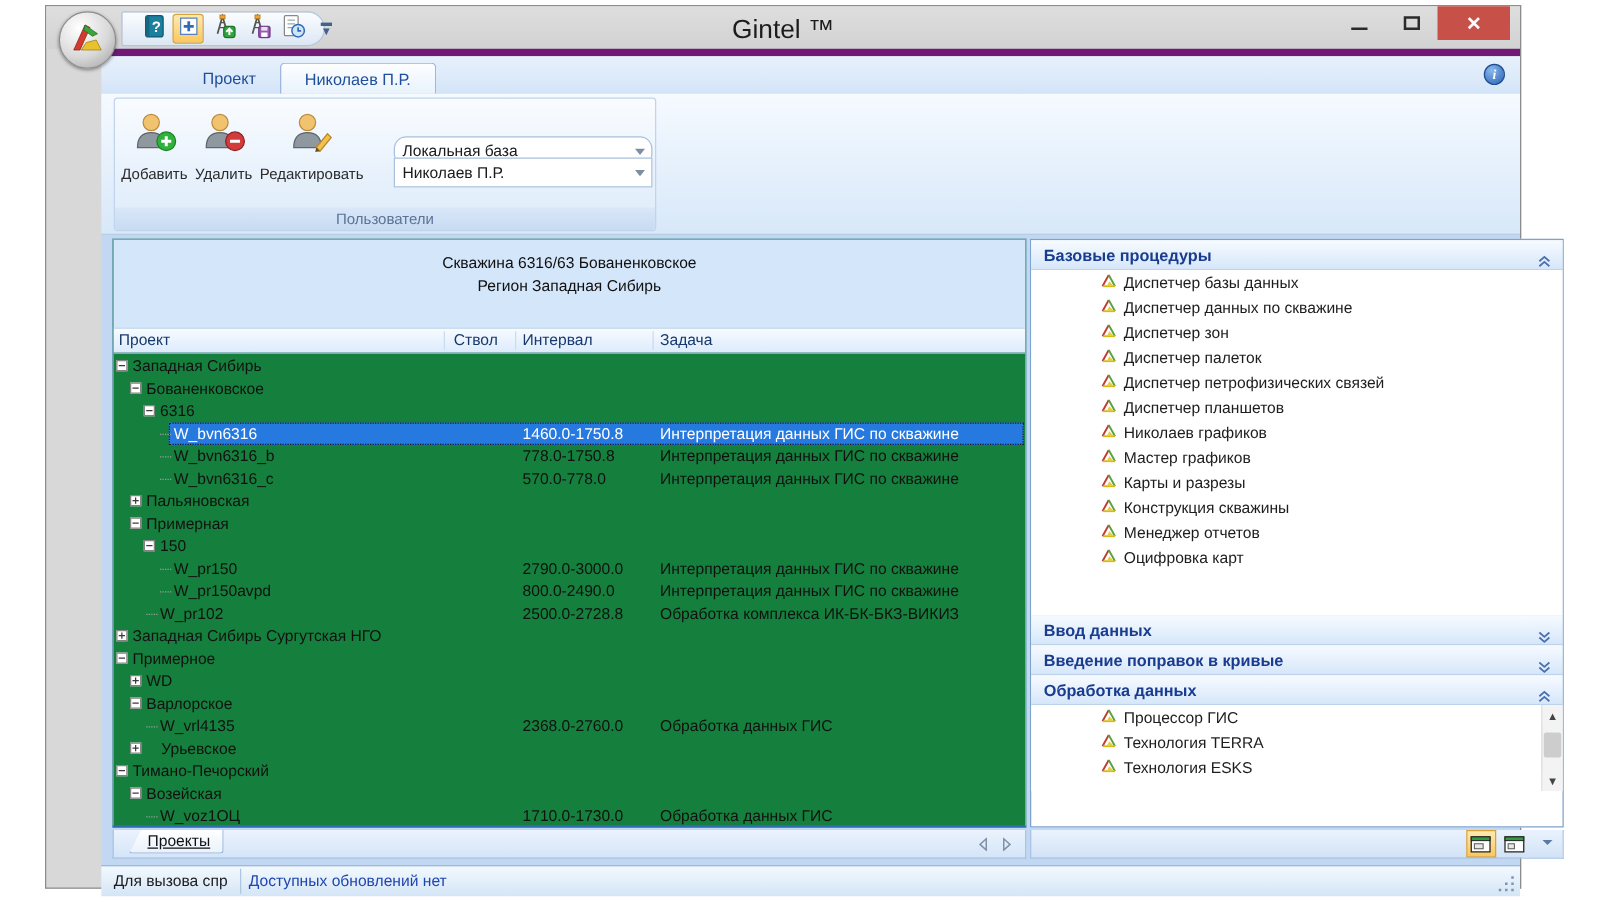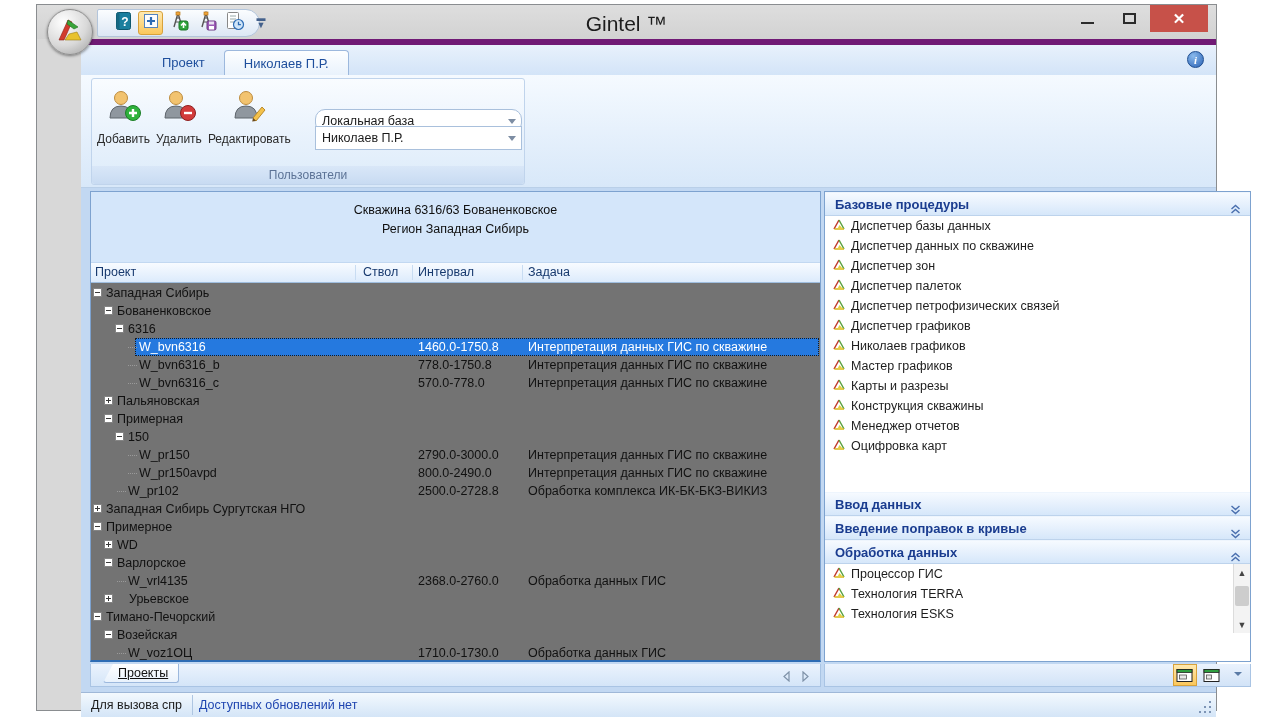--- a/index.html
+++ b/index.html
@@ -48,21 +48,21 @@
   .big-buttons { position:absolute; left:2px; top:4px; display:flex; }
   .big-btn { height:82px; display:flex; flex-direction:column; align-items:center; padding:5px 3px 0 3px;
     font-size:12px; color:#2b2b2b; }
   .big-btn .lbl { margin-top:7px; white-space:nowrap; }
   .combo { position:absolute; left:223px; width:207px; height:24px; background:#fff; border:1px solid #a9c0dc;
     font-size:12.5px; color:#1a1a1a; line-height:22px; padding-left:6px; }
   .combo-arrow { position:absolute; right:5px; top:9px; width:0; height:0;
     border-left:4px solid transparent; border-right:4px solid transparent; border-top:5px solid #7d8da3; }
 
   
-  .left-panel { position:absolute; left:9px; top:146px; width:731px; height:471px; background:#737373;
+  .left-panel { position:absolute; left:9px; top:146px; width:731px; height:471px; background:#15803d;
     border:1px solid #7da2cf; border-bottom:2px solid #2d6cb4; }
   .well-header { height:71px; background:#d4e6fa; border-bottom:1px solid #c2d8f1; text-align:center;
     font-size:12.5px; color:#101010; padding-top:9px; line-height:19px; }
   .col-header { position:relative; height:20px; background:linear-gradient(#f8fbff,#dcebfc);
     border-bottom:1px solid #9fbedf; font-size:12.5px; color:#17396e; line-height:19px; }
   .col-header span { position:absolute; top:0; }
   .col-sep { position:absolute; top:2px; bottom:2px; width:1px; background:#c8dcf2; }
   .tree { position:absolute; left:0; right:0; top:92px; bottom:0; font-size:12.5px; color:#111; overflow:hidden; }
   .tree-row { position:relative; height:18px; line-height:18px; white-space:nowrap; }
   .exp { position:absolute; width:9px; height:9px; top:4px; border:1px solid #848484; background:#fff; }
@@ -74,21 +74,21 @@
   .t-int { left:327px; } .t-task { left:437px; }
   .tree-row.sel .t-label, .tree-row.sel .t-int, .tree-row.sel .t-task { color:#fff; }
 
   
   .right-panel { position:absolute; left:743px; top:146px; width:427px; height:471px; background:#fff; border:1px solid #7da2cf; }
   .rp-title { height:27px; background:linear-gradient(#fcfeff,#d9e9fa); border-bottom:1px solid #b0cbe9;
     color:#1a3c8f; font-weight:bold; font-size:14px; line-height:26px; padding-left:10px; }
   .rp-sec { position:relative; height:24px; background:linear-gradient(#f6faff,#d6e7fa); border-top:1px solid #eef5fd;
     border-bottom:1px solid #bdd3ec; color:#1a3c8f; font-weight:bold; font-size:13px; line-height:23px; padding-left:10px; }
   .rp-sec .chev { position:absolute; right:9px; top:6px; }
-  .rp-list { background:#fff; position:relative; overflow:hidden; }
+  .rp-list { background:#fff; position:relative; overflow:hidden;padding-left:48px; }
   .rp-item { height:20px; display:flex; align-items:center; gap:6px; padding-left:8px; font-size:12.5px; color:#1d1d1d; }
   .vscroll { position:absolute; right:0; top:0; bottom:0; width:17px; background:#f3f3f3; border-left:1px solid #dcdcdc; }
   .vs-btn { position:absolute; left:0; width:16px; height:17px; display:flex; align-items:center; justify-content:center;
     color:#444; font-size:9px; background:#f3f3f3; }
   .vs-thumb { position:absolute; left:1px; width:14px; top:22px; height:20px; background:#cdcdcd; border-radius:2px; }
 
   
   .left-tabs { position:absolute; left:9px; top:619px; width:731px; height:23px;
     background:linear-gradient(#ebf3fd,#d4e5f8); border:1px solid #a9c4e4; border-top:none; }
   .proj-tab { position:absolute; left:12px; top:0; height:19px; padding:0 10px 0 14px; font-size:12.5px; color:#111;
@@ -442,21 +442,21 @@
             <span>Диспетчер петрофизических связей</span>
           </div>
           <div class="rp-item">
             <span><svg width="12" height="11" viewBox="0 0 12 11">
                 <path d="M6 1 L1 10 H11 Z" fill="#fff"></path>
                 <path d="M6 1 L1 10" stroke="#c0392b" stroke-width="1.5" fill="none"></path>
                 <path d="M6 1 L11 10" stroke="#58a13f" stroke-width="1.5" fill="none"></path>
                 <path d="M1.5 10 H11" stroke="#d9b918" stroke-width="1.5" fill="none"></path>
                 <path d="M6.5 6 L9.6 9.4 H4.6 Z" fill="#e5cf3e"></path>
               </svg></span>
-            <span>Диспетчер графиков</span>
+            <span>Диспетчер планшетов</span>
           </div>
           <div class="rp-item">
             <span><svg width="12" height="11" viewBox="0 0 12 11">
                 <path d="M6 1 L1 10 H11 Z" fill="#fff"></path>
                 <path d="M6 1 L1 10" stroke="#c0392b" stroke-width="1.5" fill="none"></path>
                 <path d="M6 1 L11 10" stroke="#58a13f" stroke-width="1.5" fill="none"></path>
                 <path d="M1.5 10 H11" stroke="#d9b918" stroke-width="1.5" fill="none"></path>
                 <path d="M6.5 6 L9.6 9.4 H4.6 Z" fill="#e5cf3e"></path>
               </svg></span>
             <span>Николаев графиков</span>

